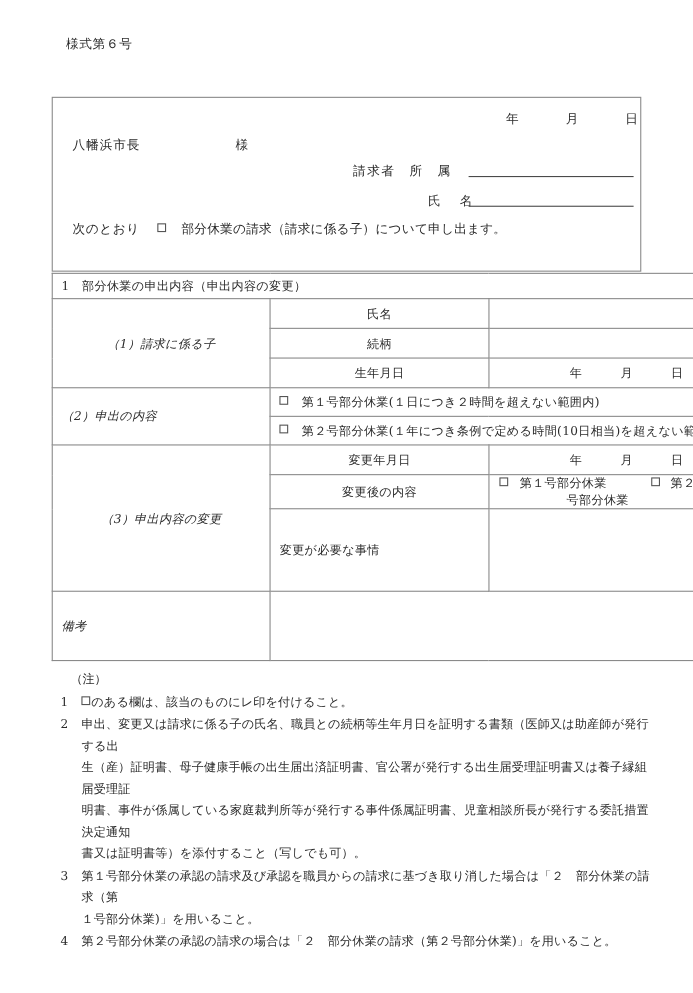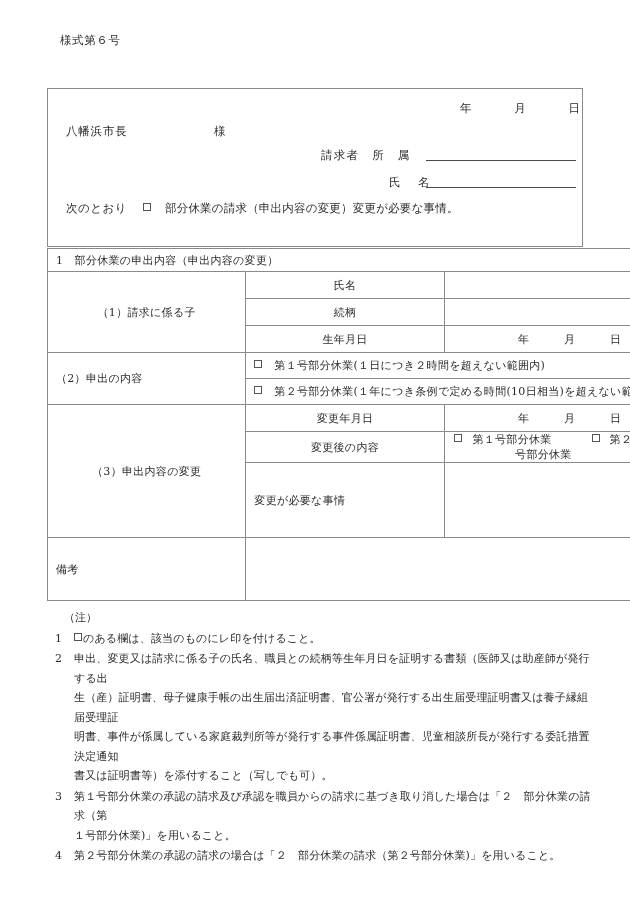--- a/index.html
+++ b/index.html
@@ -138,21 +138,21 @@
     border-collapse: collapse;
     table-layout: fixed;
     font-size: 11px;
   }
   .tbl td {
     border: 1px solid #8a8a8a;
     padding: 0 8px;
     vertical-align: middle;
     letter-spacing: 0.3px;
   }
-  .c1 { width: 126px; }
+  .c1 { width: 126px; font-style: italic; }
   .c2 { width: 100px; }
   .c3 { width: 308px; }
   .h-sec { height: 22px; letter-spacing: 0.4px; }
   .h-row { height: 26px; text-align: center; }
   .h-chk { height: 25px; }
   .h-big { height: 74px; }
   .h-bikou { height: 62px; }
   .vtop { vertical-align: top; padding-top: 6px; }
   .date-inline {
     display: inline-block;
@@ -220,21 +220,21 @@
 
     <div class="req-label">請求者　所　属</div>
     <div class="req-line"></div>
 
     <div class="name-label">氏　名</div>
     <div class="name-line"></div>
 
     <div class="intro-label">次のとおり</div>
 
     <div class="stmt stmt-1">
-      <span class="cbx"></span><span>部分休業の請求（申出内容の変更）変更が必要な事情。</span>
+      <span class="cbx"></span><span>部分休業の請求（請求に係る子）について申し出ます。</span>
     </div>
   </div>
 
   <table class="tbl">
     <tbody>
         <tr>
       <td class="h-sec" colspan="3">1　部分休業の申出内容（申出内容の変更）</td>
     </tr>
 
     <tr>

